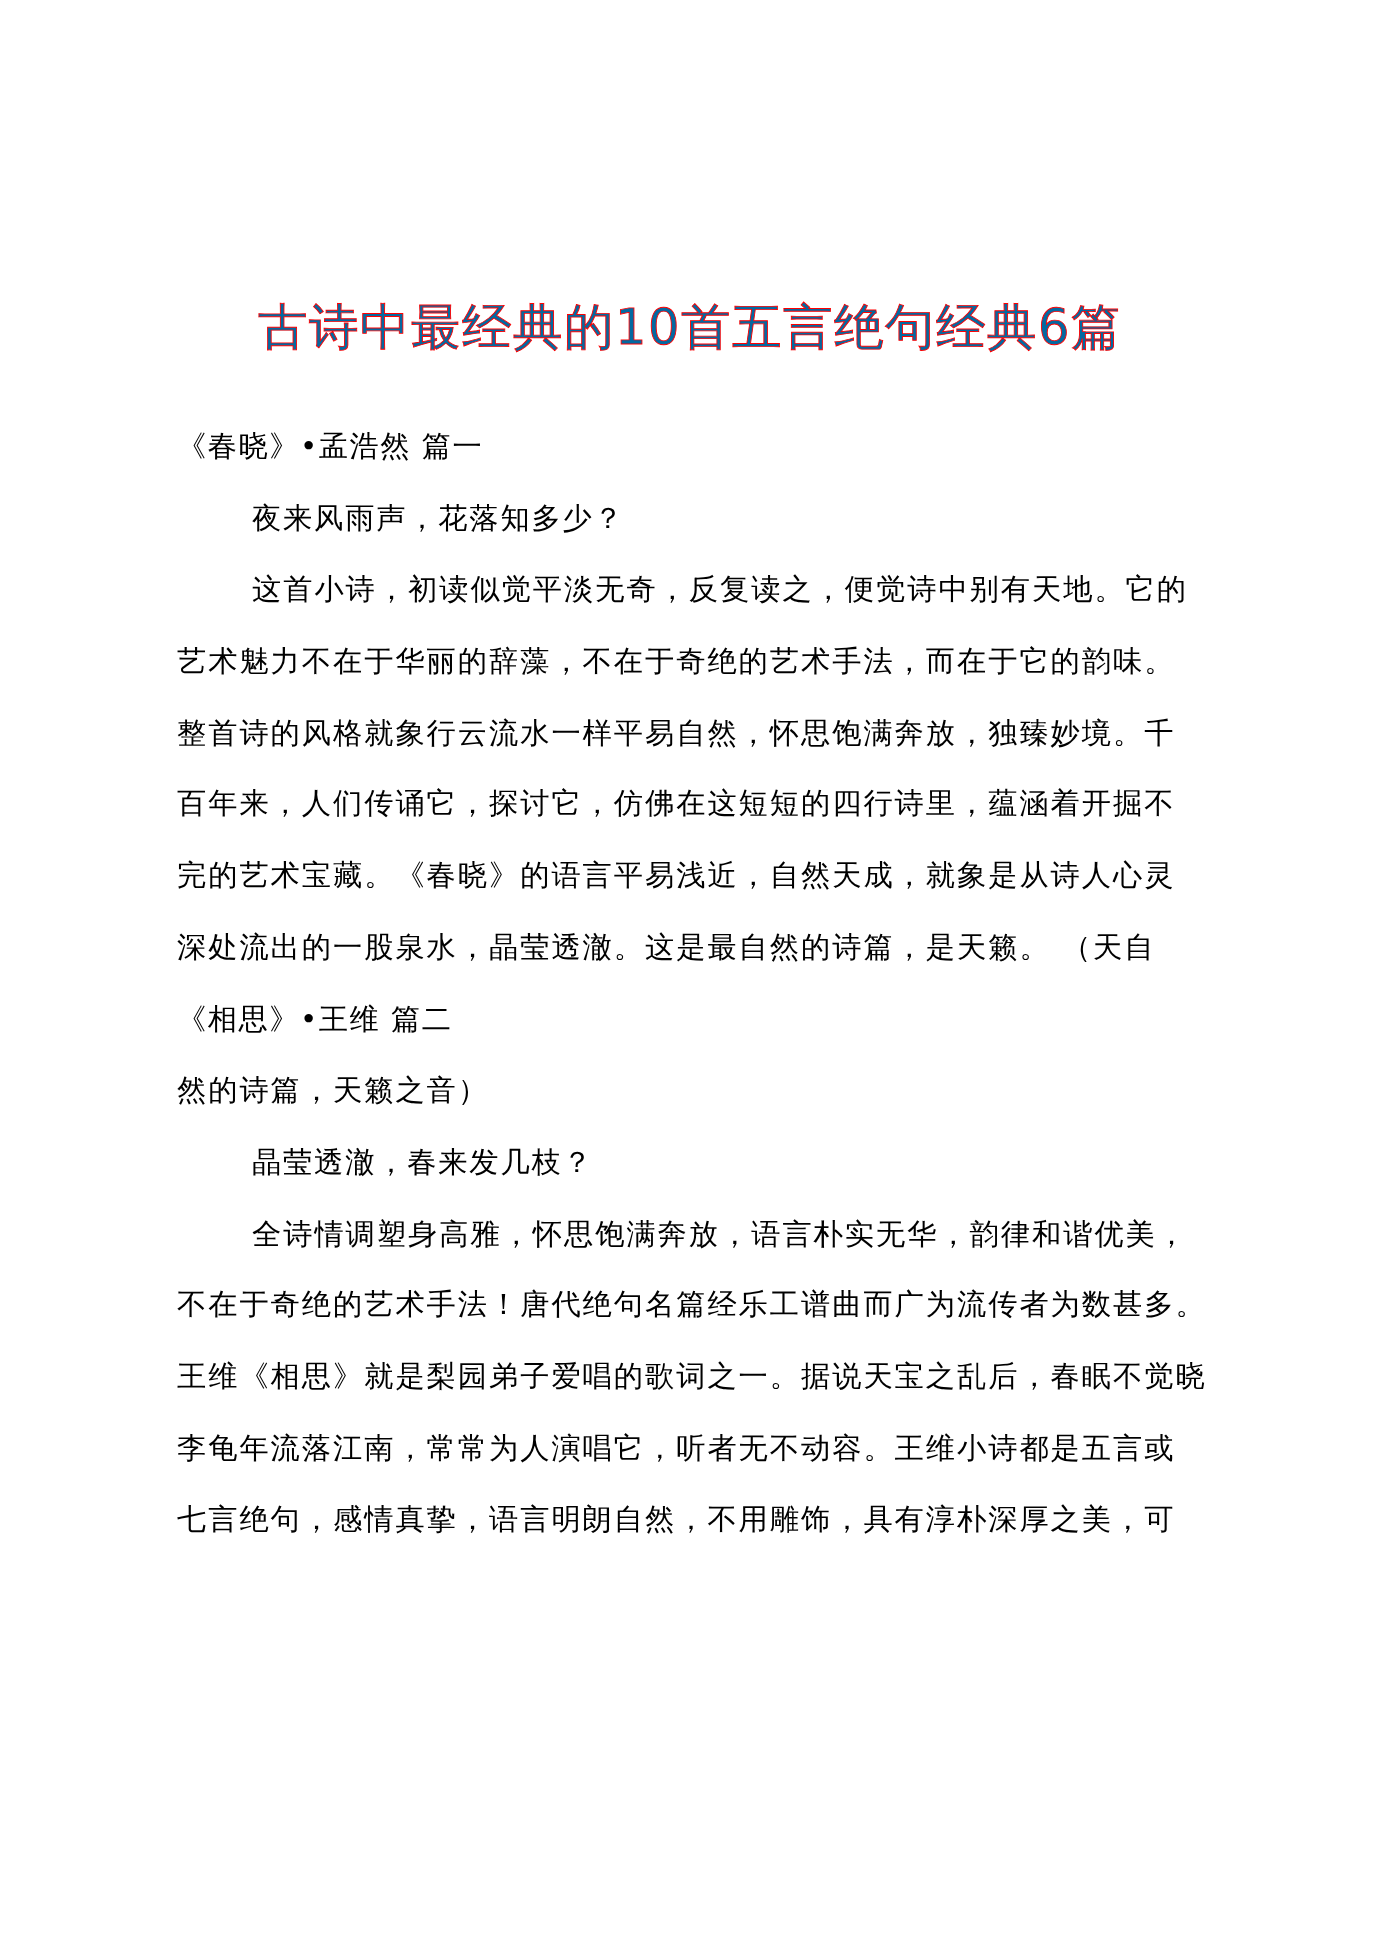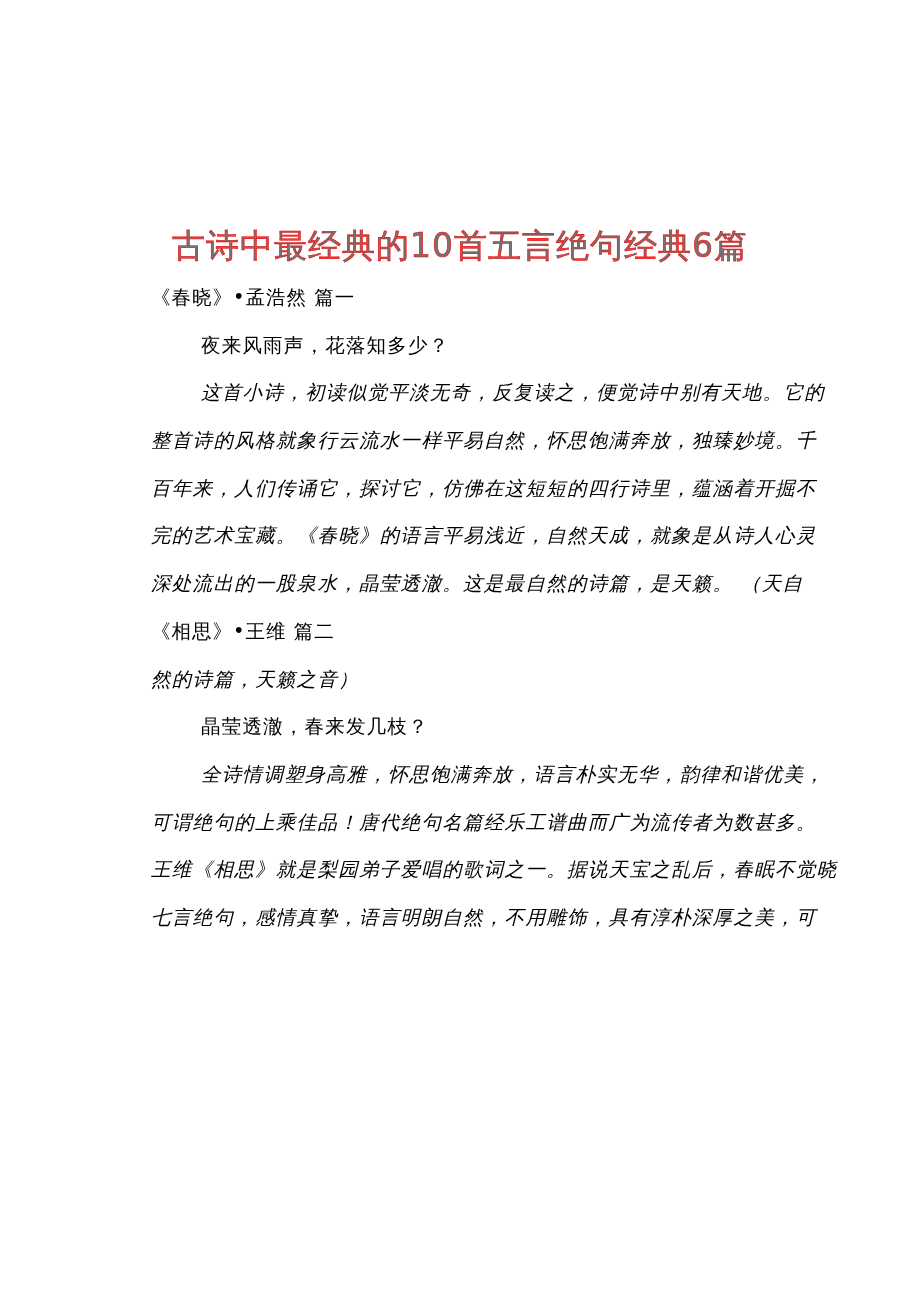--- a/index.html
+++ b/index.html
@@ -23,68 +23,67 @@
       height: 1302px;
     }
     .title {
       position: absolute;
       left: 0;
       top: 196px;
       width: 920px;
       text-align: center;
       font-size: 33px;
       line-height: 44px;
-      color: #737373;
+      color: #0369a1;
       letter-spacing: 1px;
       font-family: "DejaVu Sans", "Liberation Sans", sans-serif;
-      margin-top: 28px;
       -webkit-text-stroke: 0.6px #ff0000;
     }
     .body {
       position: absolute;
       left: 118px;
       top: 278px;
       width: 690px;
-      margin-left: 33px;
     }
     .line {
       font-size: 19.5px;
       height: 47.7px;
       line-height: 40px;
       white-space: nowrap;
       letter-spacing: 1.2px;
     }
     .heading {
       letter-spacing: 1px;
     }
     .indent {
       padding-left: 50px;
     }
     .para-line {
       letter-spacing: 1.3px;
-      font-style: italic;
     }
   </style>
 </head>
 <body>
 
 <div class="page">
   <div class="title">古诗中最经典的10首五言绝句经典6篇</div>
 
   <div class="body">
 
     <div class="line heading">《春晓》•孟浩然 篇一</div>
     <div class="line indent">夜来风雨声，花落知多少？</div>
     <div class="line indent para-line">这首小诗，初读似觉平淡无奇，反复读之，便觉诗中别有天地。它的</div>
+    <div class="line para-line">艺术魅力不在于华丽的辞藻，不在于奇绝的艺术手法，而在于它的韵味。</div>
     <div class="line para-line">整首诗的风格就象行云流水一样平易自然，怀思饱满奔放，独臻妙境。千</div>
     <div class="line para-line">百年来，人们传诵它，探讨它，仿佛在这短短的四行诗里，蕴涵着开掘不</div>
     <div class="line para-line">完的艺术宝藏。《春晓》的语言平易浅近，自然天成，就象是从诗人心灵</div>
     <div class="line para-line">深处流出的一股泉水，晶莹透澈。这是最自然的诗篇，是天籁。 （天自</div>
     <div class="line heading">《相思》•王维 篇二</div>
 
     <div class="line para-line">然的诗篇，天籁之音）</div>
     <div class="line indent">晶莹透澈，春来发几枝？</div>
     <div class="line indent para-line">全诗情调塑身高雅，怀思饱满奔放，语言朴实无华，韵律和谐优美，</div>
-    <div class="line para-line">可谓绝句的上乘佳品！唐代绝句名篇经乐工谱曲而广为流传者为数甚多。</div>
+    <div class="line para-line">不在于奇绝的艺术手法！唐代绝句名篇经乐工谱曲而广为流传者为数甚多。</div>
     <div class="line para-line">王维《相思》就是梨园弟子爱唱的歌词之一。据说天宝之乱后，春眠不觉晓</div>
+    <div class="line para-line">李龟年流落江南，常常为人演唱它，听者无不动容。王维小诗都是五言或</div>
     <div class="line para-line">七言绝句，感情真挚，语言明朗自然，不用雕饰，具有淳朴深厚之美，可</div>
   </div>
 </div>
 
 </body></html>

